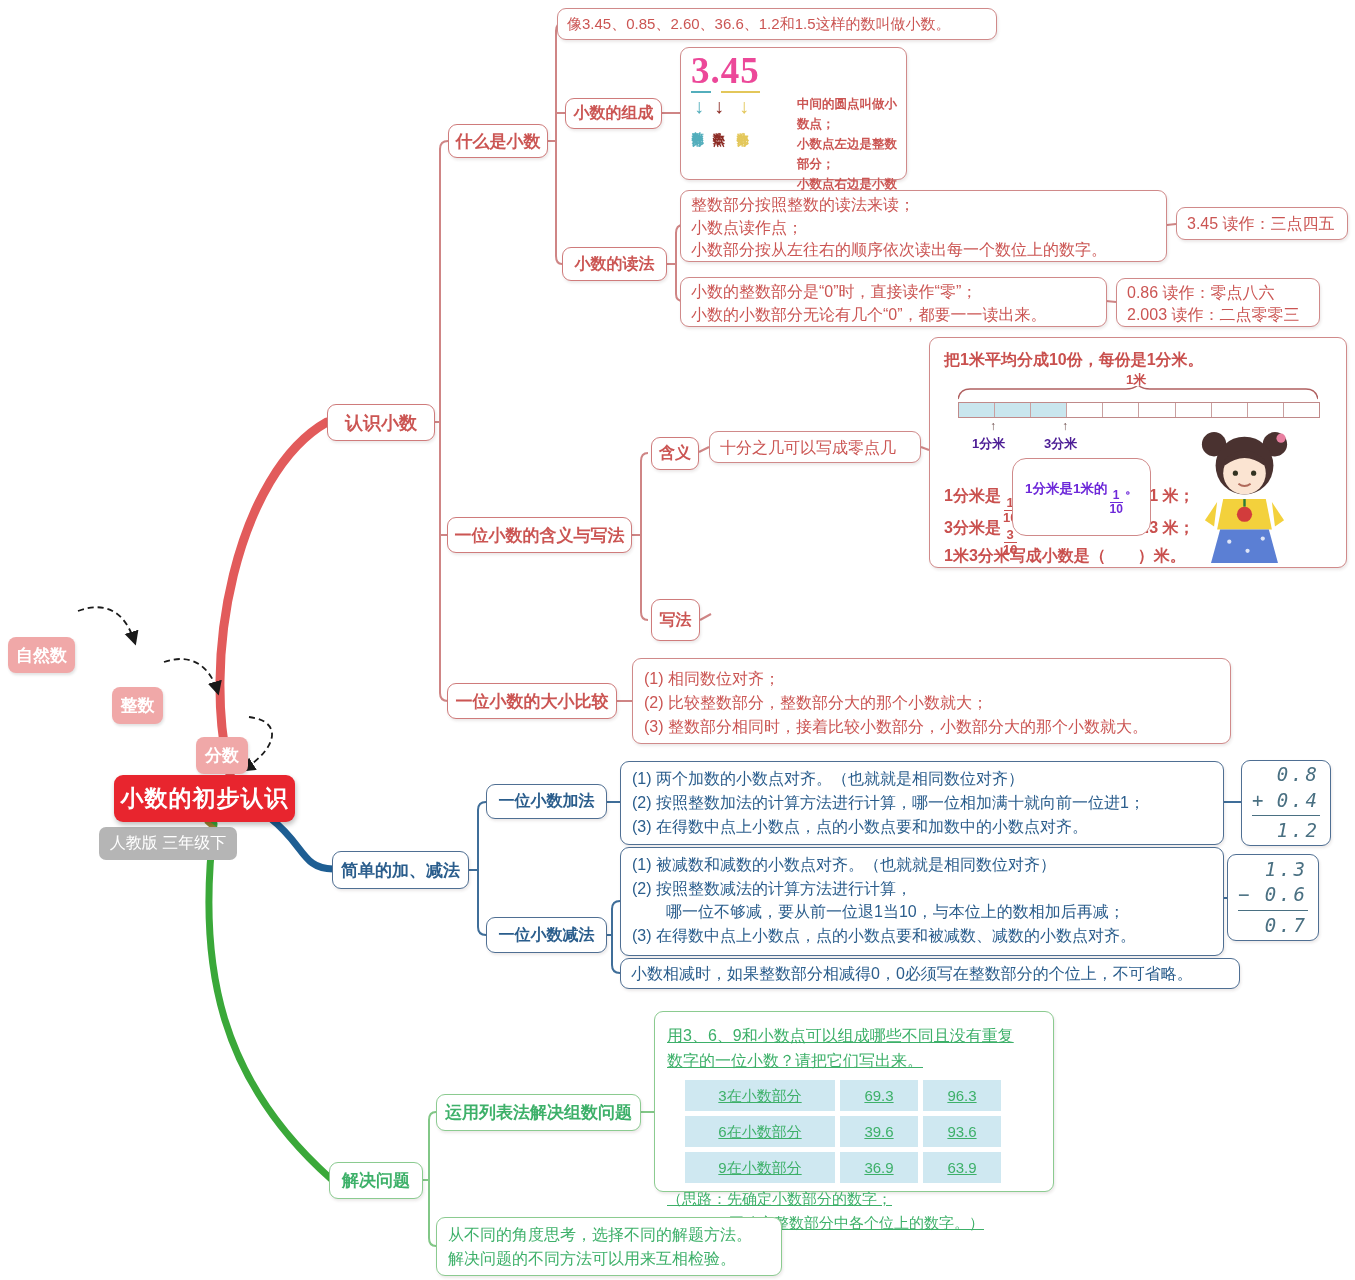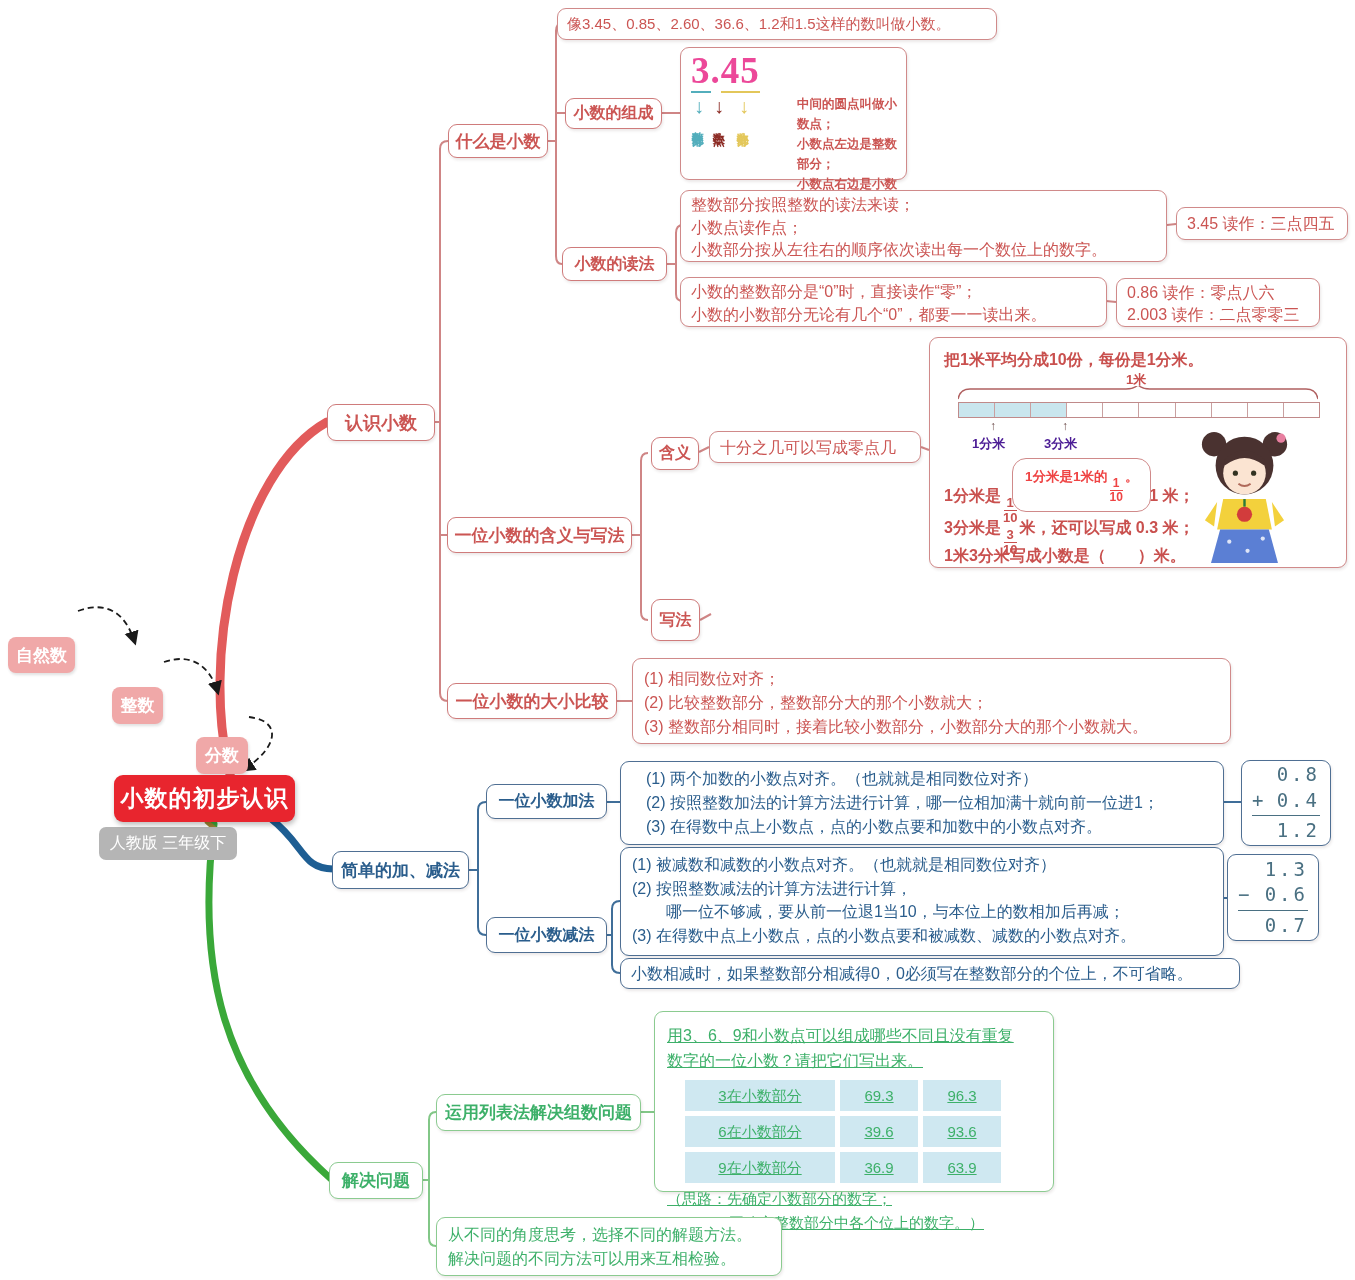--- a/index.html
+++ b/index.html
@@ -43,26 +43,26 @@
   .dn-arrow{position:absolute;font-size:20px;font-weight:700;line-height:1;}
   .v-label{position:absolute;writing-mode:vertical-rl;text-orientation:upright;font-size:12px;line-height:1.15;
            letter-spacing:1px;font-weight:600;}
   
   .ruler-bar{position:absolute;display:flex;border:1.2px solid #c08a8a;height:14px;}
   .ruler-cell{flex:1;border-right:1px solid #c9a0a0;}
   .ruler-cell:last-child{border-right:none;}
   .cell-fill{background:#c9e6ee;}
   .tick-note{position:absolute;font-size:13px;color:#4c1d95;font-weight:700;white-space:nowrap;}
   .up-arrow{position:absolute;font-size:12px;color:#6a4a48;line-height:1;}
-  .bubble{position:absolute;border:1.5px solid #d08a8a;border-radius:14px;color:#ef4444;font-size:13.5px;
-          padding:8px 12px;white-space:nowrap;background:#fff;font-weight:600;z-index:2;}
+  .bubble{position:absolute;border:1.5px solid #d08a8a;border-radius:14px;color:#6d28d9;font-size:13.5px;
+          padding:20px 12px;white-space:nowrap;background:#fff;font-weight:600;z-index:2;}
   .m-line{position:absolute;font-size:16px;color:#c9504e;font-weight:600;white-space:nowrap;}
   
   .arith{font-family:"DejaVu Sans Mono","Liberation Mono",monospace;color:#4a7082;font-size:19px;
-         display:flex;flex-direction:column;justify-content:center;padding:6px 10px;letter-spacing:3px;}
+         display:flex;flex-direction:column;justify-content:center;padding:6px 10px;letter-spacing:3px;font-style:italic;}
   .arith .row{display:flex;justify-content:space-between;line-height:1.35;}
   .arith .row.mid{border-bottom:1.6px solid #4a7082;padding-bottom:2px;margin-bottom:2px;}
   
   .g-table{display:grid;grid-template-columns:150px 78px 78px;gap:5px;margin:6px 0 4px 18px;}
   .g-cell{background:#cfe8f1;color:#3db069;font-size:15px;padding:4px 6px;text-align:center;white-space:nowrap;}
 </style>
 </head>
 <body>
 
 <div class="canvas">
@@ -278,21 +278,21 @@
   </div>
 
   <div class="node b-node" style="left:332px;top:851px;width:137px;height:38px;">
     <span>简单的加、减法</span>
   </div>
 
   <div class="node b-node" style="left:486px;top:784px;width:121px;height:35px;font-size:16px;">
     <span>一位小数加法</span>
   </div>
 
-  <div class="box b-box" style="left:620px;top:761px;width:604px;height:84px;padding:5px 25px;line-height:1.5;">
+  <div class="box b-box" style="left:620px;top:761px;width:604px;height:84px;padding:5px 11px;line-height:1.5;">
     <div>(1) 两个加数的小数点对齐。（也就就是相同数位对齐）</div>
     <div>(2) 按照整数加法的计算方法进行计算，哪一位相加满十就向前一位进1；</div>
     <div>(3) 在得数中点上小数点，点的小数点要和加数中的小数点对齐。</div>
   </div>
 
   <div class="box b-box arith" style="left:1241px;top:760px;width:90px;height:86px;">
     <div class="row">
         <span>&nbsp;</span>
         <span>0.8</span>
       </div>

